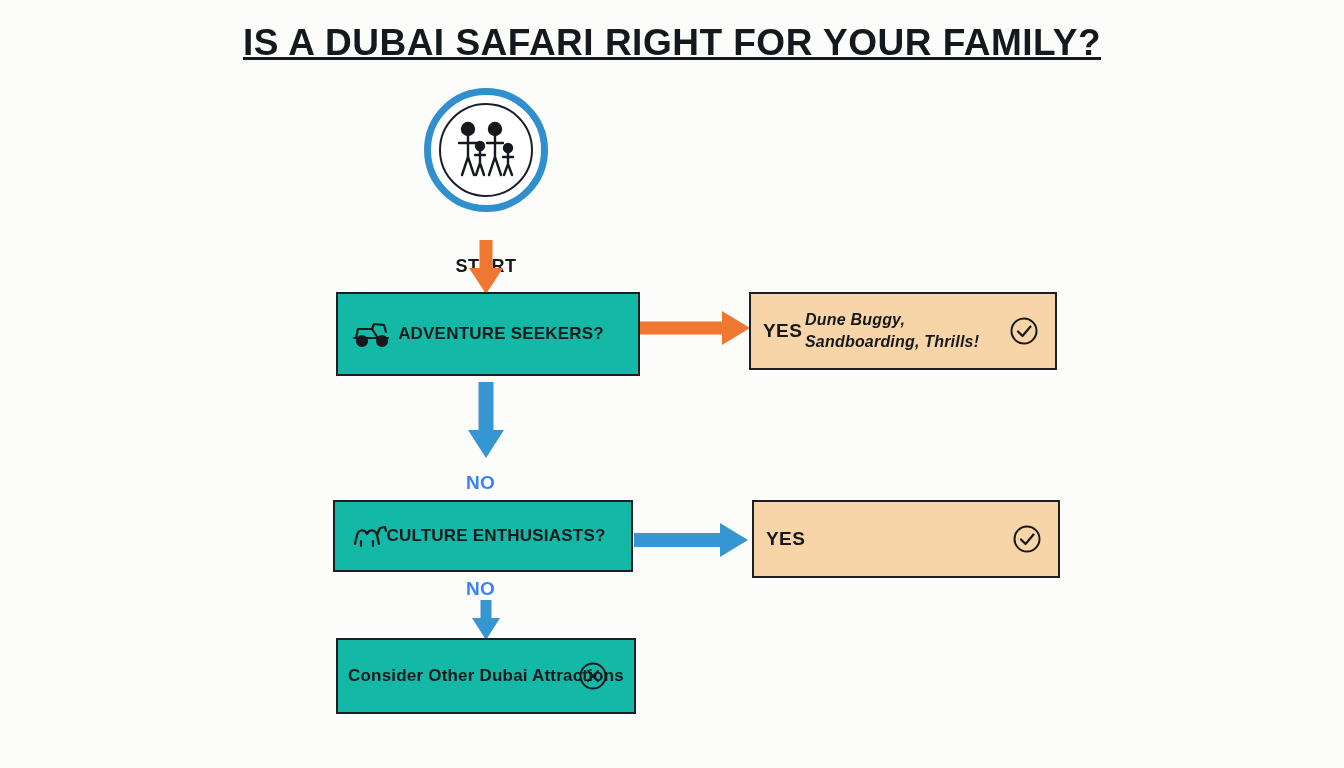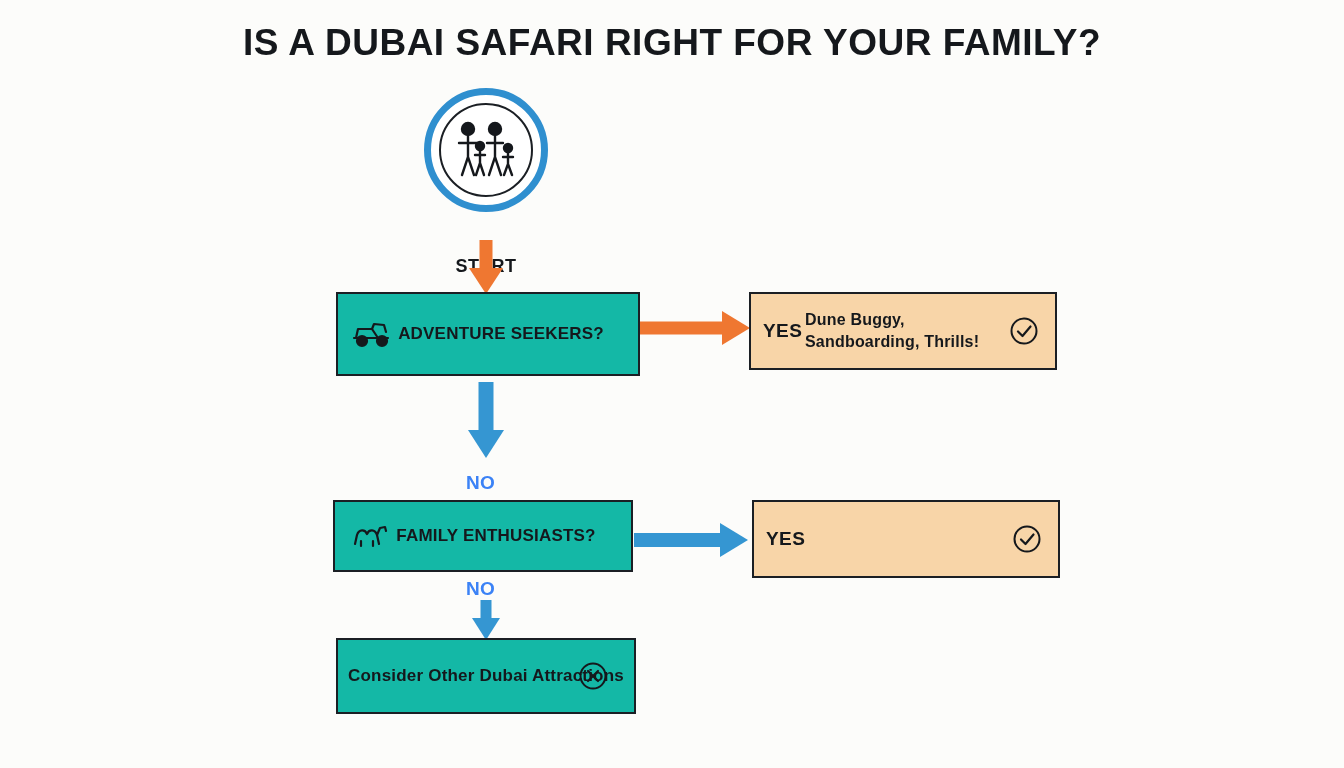--- a/index.html
+++ b/index.html
@@ -25,20 +25,21 @@
     position: absolute;
     top: 22px;
     left: 0;
     width: 1344px;
     text-align: center;
     font-size: 37px;
     font-weight: bold;
     letter-spacing: 0.5px;
     color: #15181c;
     font-family: "Liberation Sans", sans-serif;
+    text-decoration: underline;
   }
 
   
   #start-circle {
     position: absolute;
     left: 424px;
     top: 88px;
     width: 124px;
     height: 124px;
     border-radius: 50%;
@@ -166,20 +167,21 @@
     font-size: 19px;
     font-weight: bold;
     color: #15181c;
     letter-spacing: 0.4px;
   }
   .orange-node .node-text {
     padding-left: 54px;
     padding-right: 61px;
     text-align: left;
     font-size: 16px;
+    font-style: italic;
   }
 
   
   .arrow { position: absolute; }
 
   #arrow-start-adventure { left: 462px; top: 240px; }
   #arrow-adventure-yes   { left: 640px; top: 300px; }
   #arrow-adventure-no    { left: 462px; top: 382px; }
   #arrow-culture-yes     { left: 634px; top: 512px; }
   #arrow-culture-no      { left: 462px; top: 600px; }
@@ -257,21 +259,21 @@
   <div class="edge-label" id="label-no-1">NO</div>
 
   <div class="node blue-node" id="node-culture">
     <svg class="node-icon" width="40" height="30" viewBox="0 0 40 30">
       <g stroke="#15181c" stroke-width="2.2" fill="none" stroke-linecap="round" stroke-linejoin="round">
         <path d="M6 23 L8 14 C10 8 16 8 18 13 C20 8 26 8 28 14 L30 23"></path>
         <path d="M28 14 L31 7 L36 6 L37 10"></path>
         <path d="M12 20 L12 25 M24 20 L24 25"></path>
       </g>
     </svg>
-    <div class="node-text">FAMILY ENTHUSIASTS?</div>
+    <div class="node-text">CULTURE ENTHUSIASTS?</div>
   </div>
 
   <svg class="arrow" id="arrow-culture-yes" width="116" height="56" viewBox="0 0 116 56">
     <path d="M0 28 L86 28" stroke="#3596d2" stroke-width="14" fill="none"></path>
     <path d="M114 28 L86 11 L86 45 Z" fill="#3596d2"></path>
   </svg>
 
   <div class="node orange-node" id="node-culture-yes">
     <span class="yes-label">YES</span>
     <svg class="node-check" width="30" height="30" viewBox="0 0 30 30">

